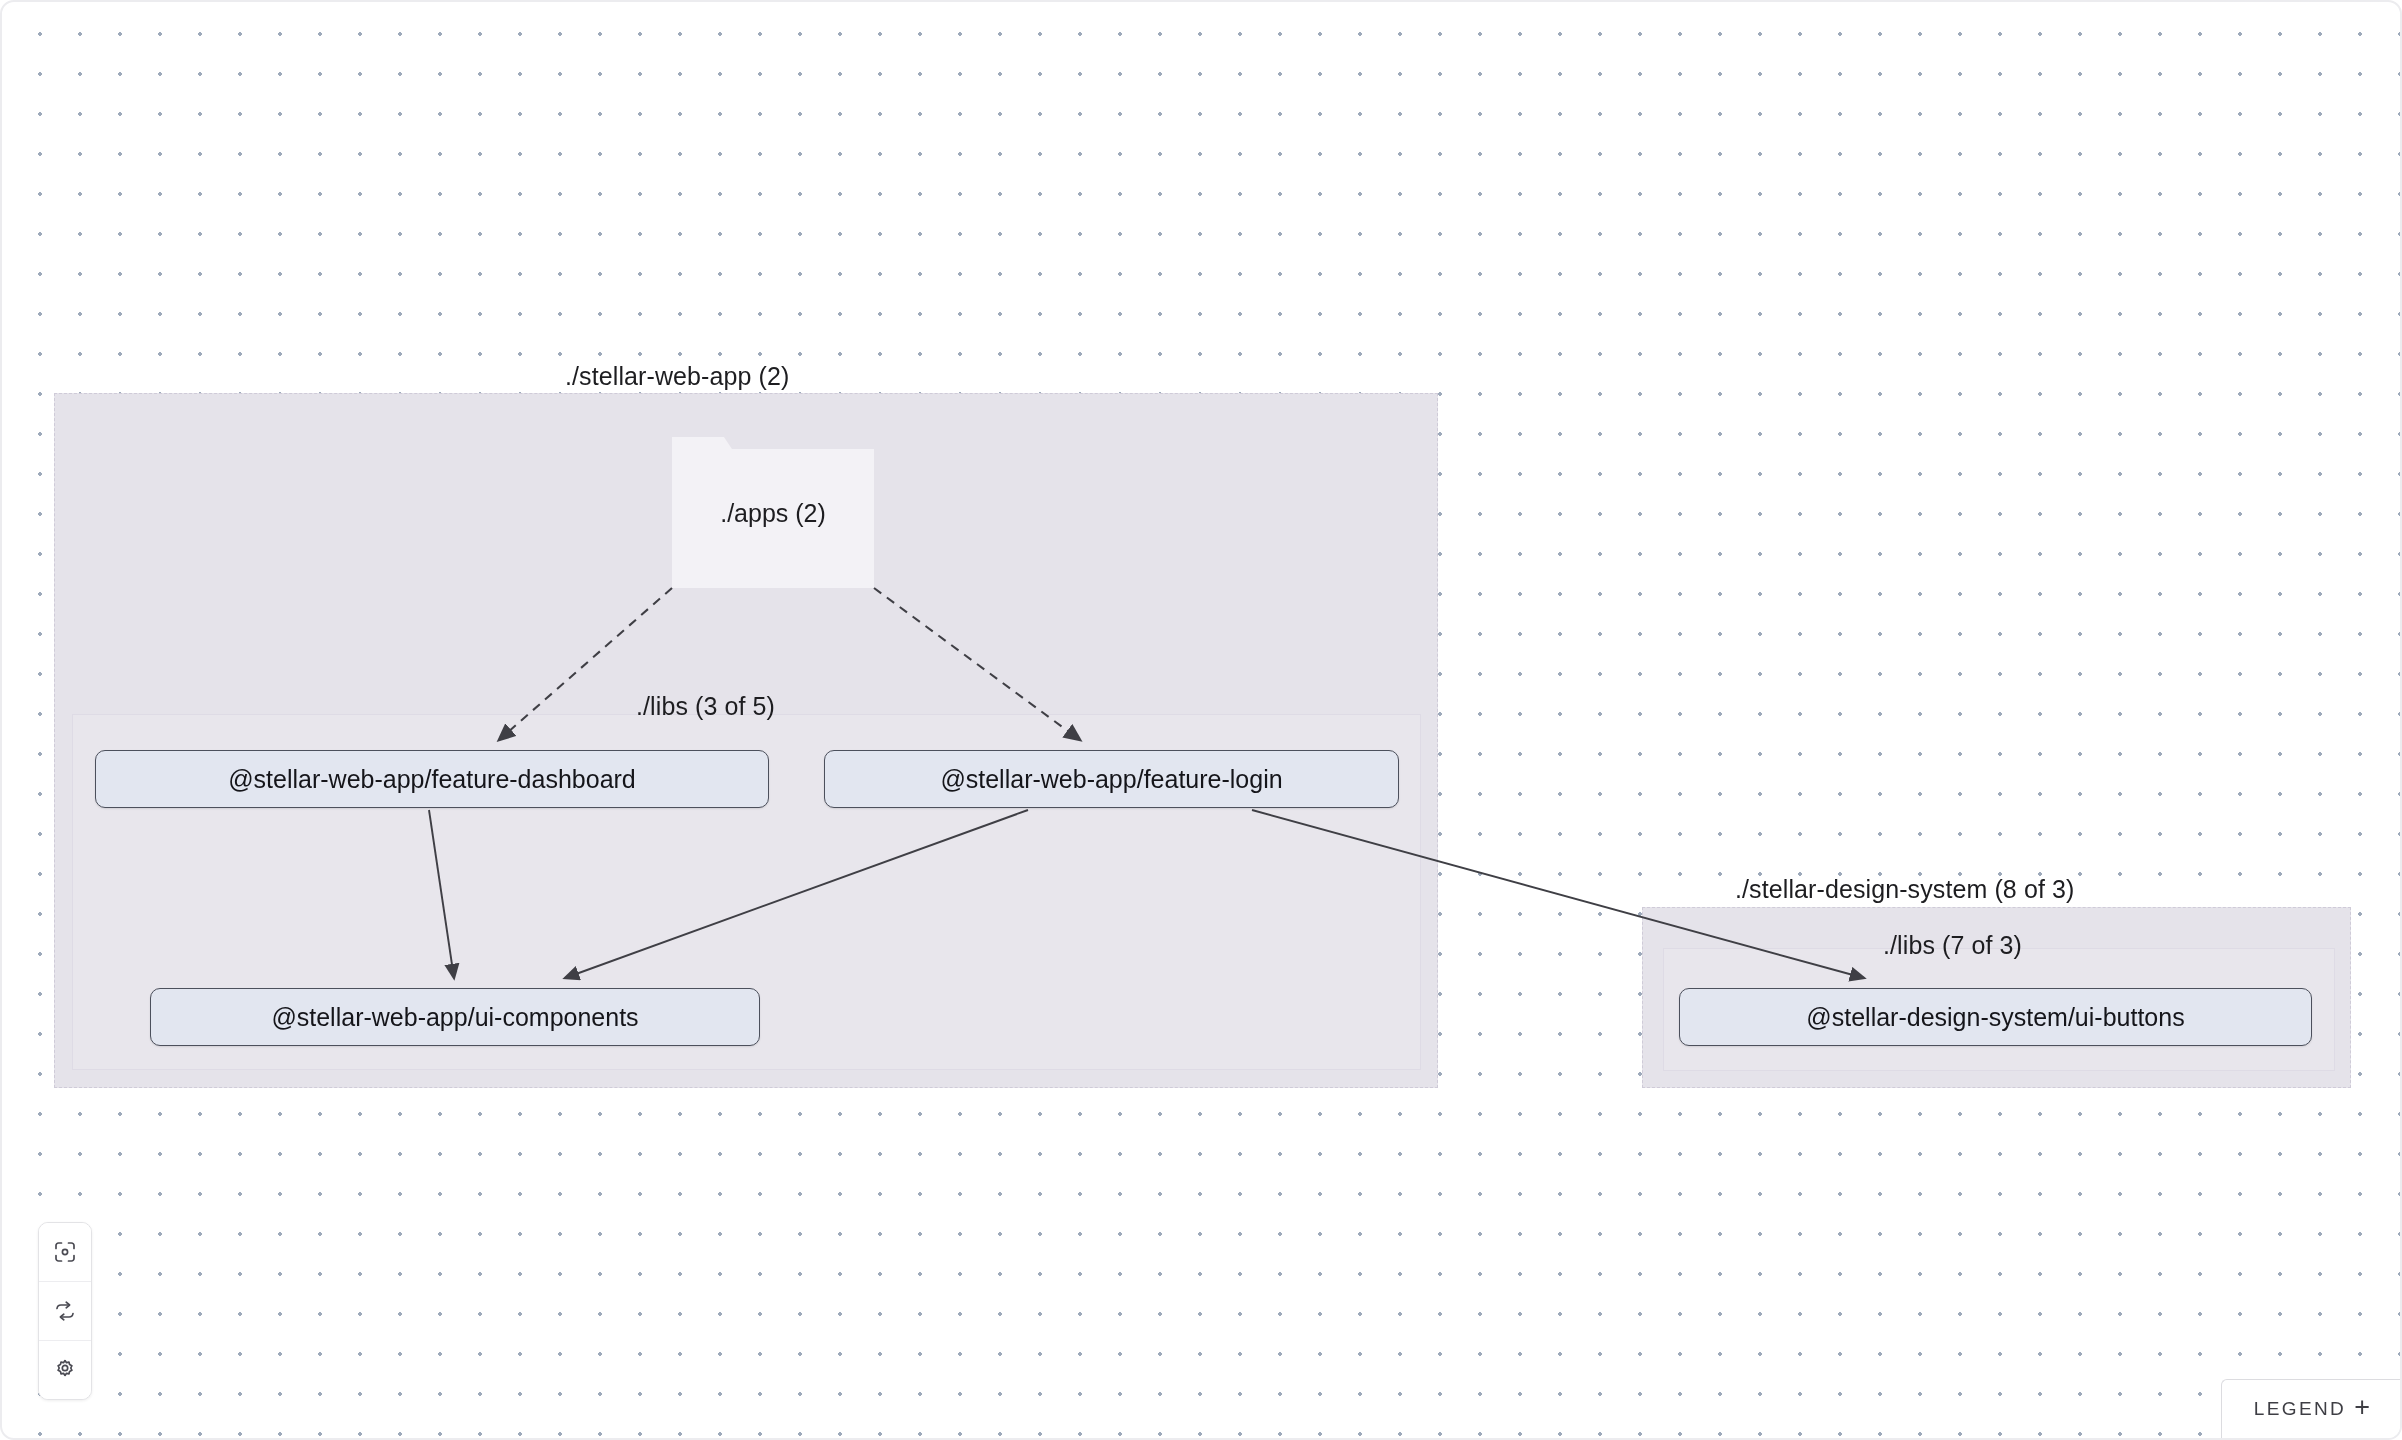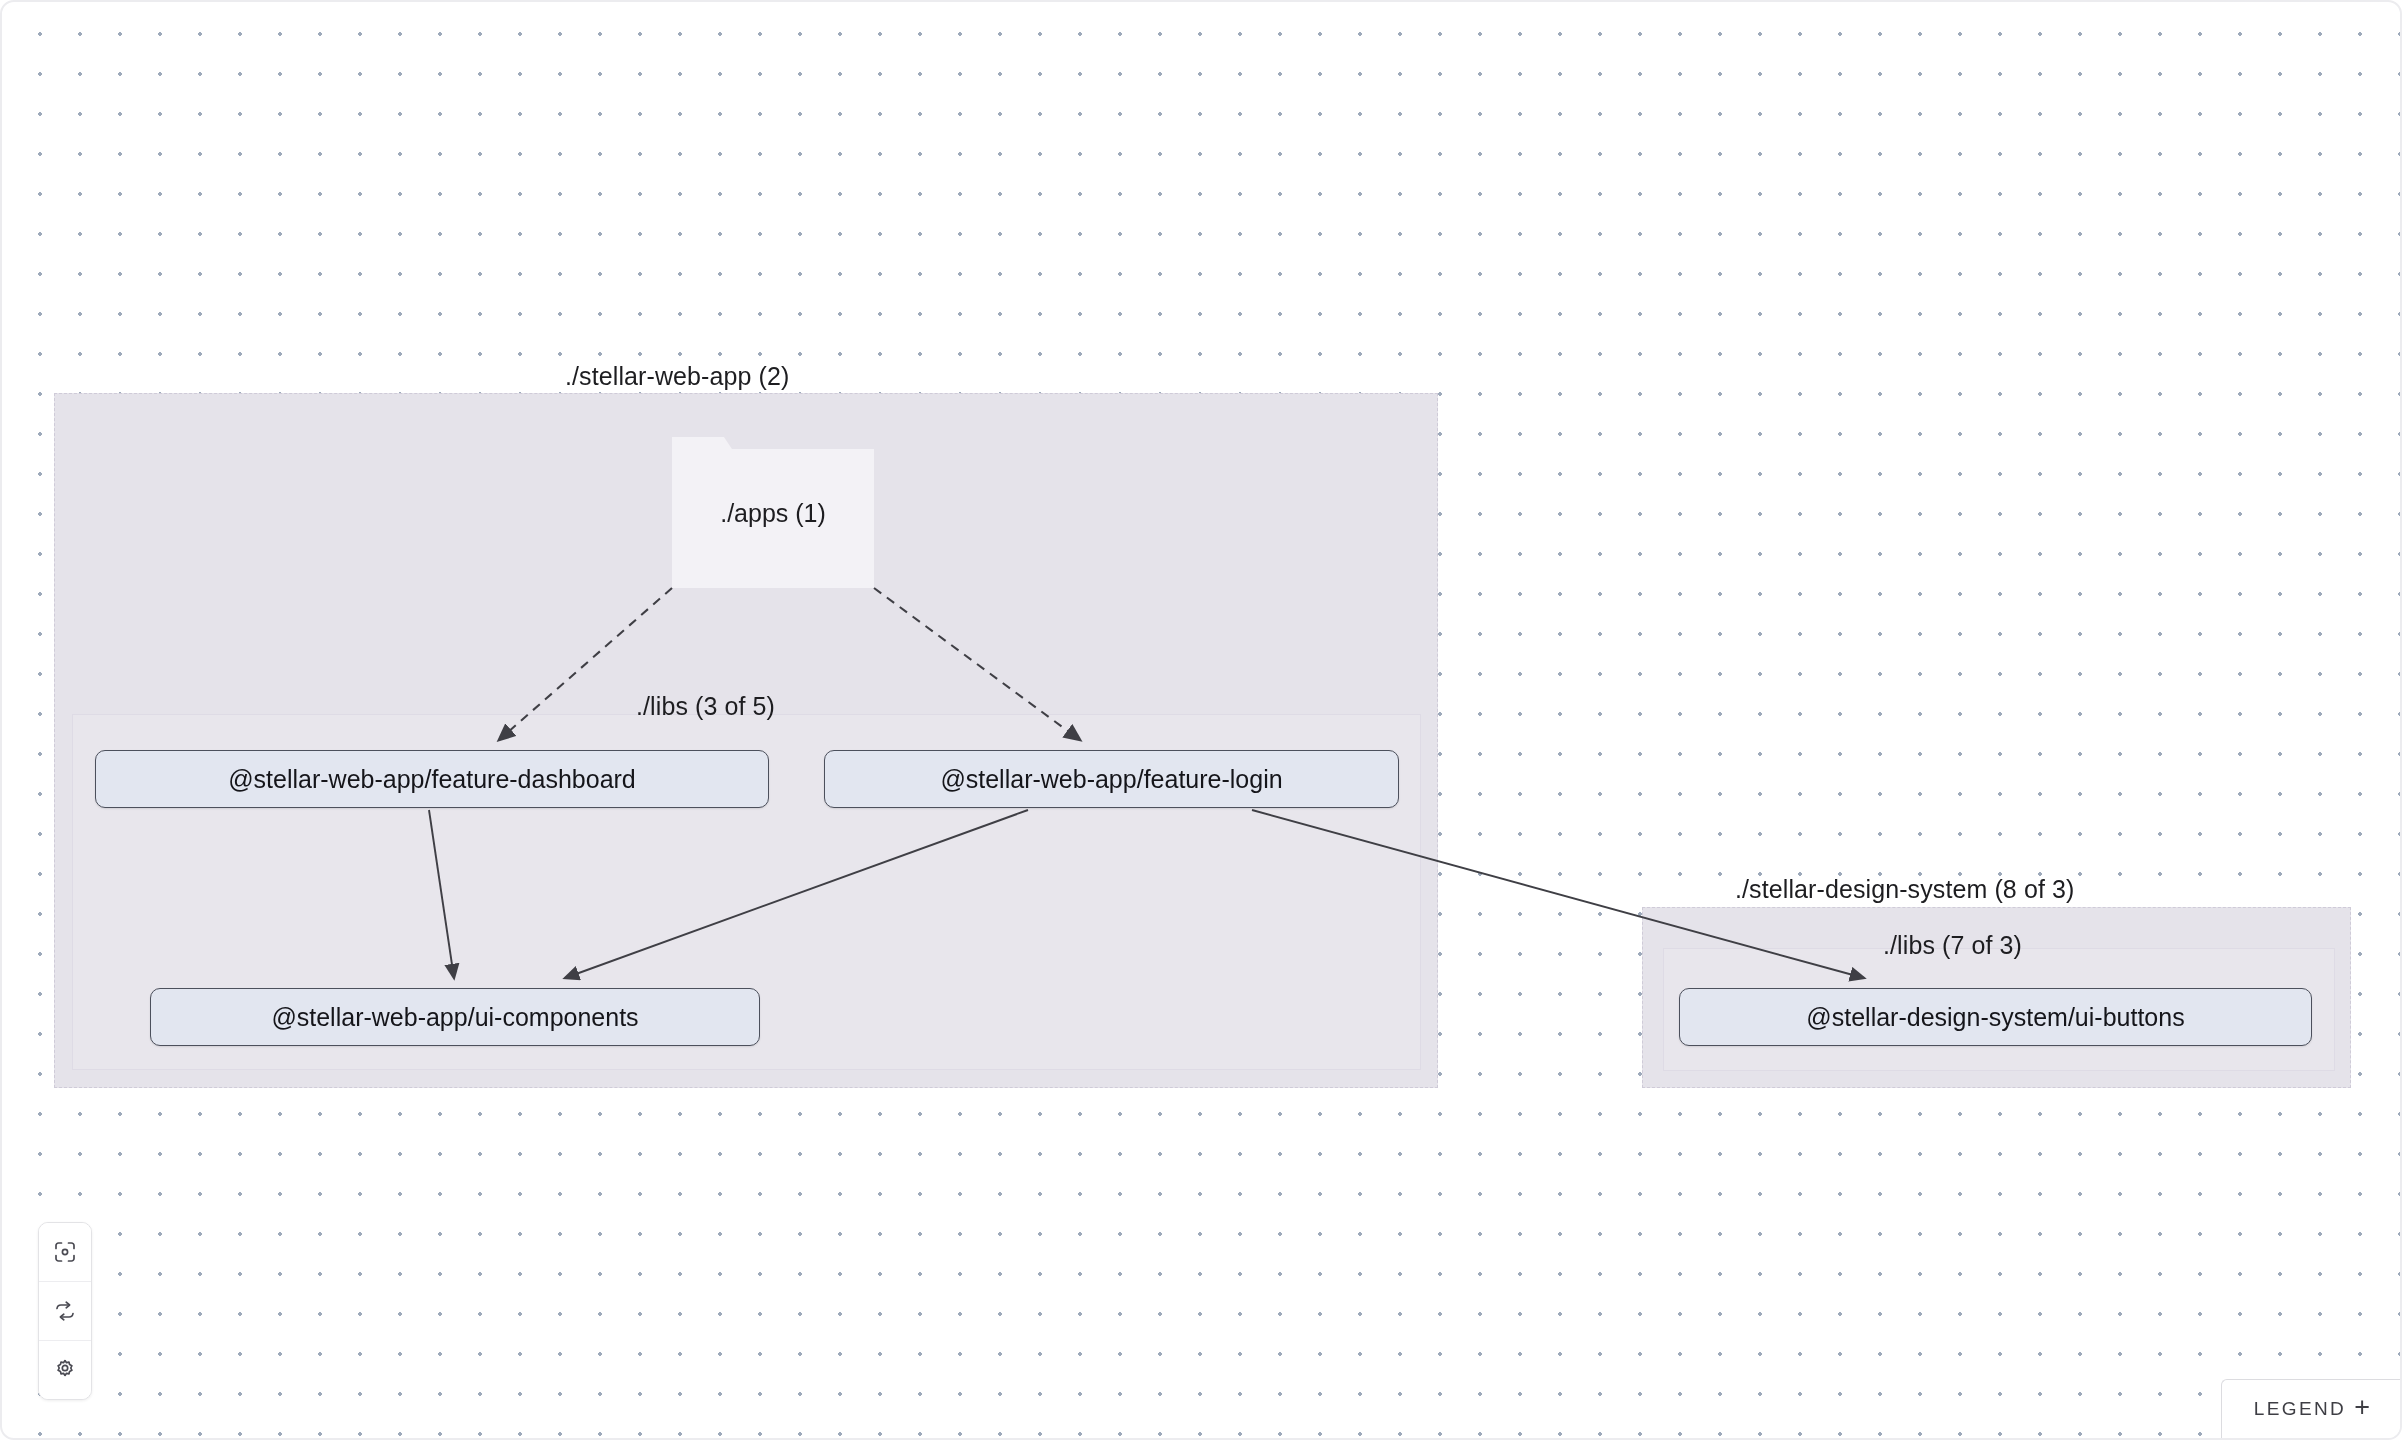--- a/index.html
+++ b/index.html
@@ -171,21 +171,21 @@
 
     <line x1="427" y1="808" x2="452" y2="976" stroke="#3f3f45" stroke-width="1.9" marker-end="url(#arrow-solid)"></line>
 
     <line x1="1026" y1="808" x2="563" y2="976" stroke="#3f3f45" stroke-width="1.9" marker-end="url(#arrow-solid)"></line>
 
     <line x1="1250" y1="808" x2="1862" y2="976" stroke="#3f3f45" stroke-width="1.9" marker-end="url(#arrow-solid)"></line>
   </svg>
 
   <div class="folder" style="left:670px; top:435px; width:202px; height:151px;
               clip-path: polygon(0 0, 52px 0, 60px 12px, 202px 12px, 202px 151px, 0 151px);"></div>
-  <div class="folder-label" style="left:684px; top:497px; width:174px; text-align:center;">./apps (1)</div>
+  <div class="folder-label" style="left:684px; top:497px; width:174px; text-align:center;">./apps (2)</div>
 
   <div class="node" style="left:93px; top:748px; width:674px; height:58px;">@stellar-web-app/feature-dashboard</div>
 
   <div class="node" style="left:822px; top:748px; width:575px; height:58px;">@stellar-web-app/feature-login</div>
 
   <div class="node" style="left:148px; top:986px; width:610px; height:58px;">@stellar-web-app/ui-components</div>
 
   <div class="node" style="left:1677px; top:986px; width:633px; height:58px;">@stellar-design-system/ui-buttons</div>
 
   <div id="toolbar">

